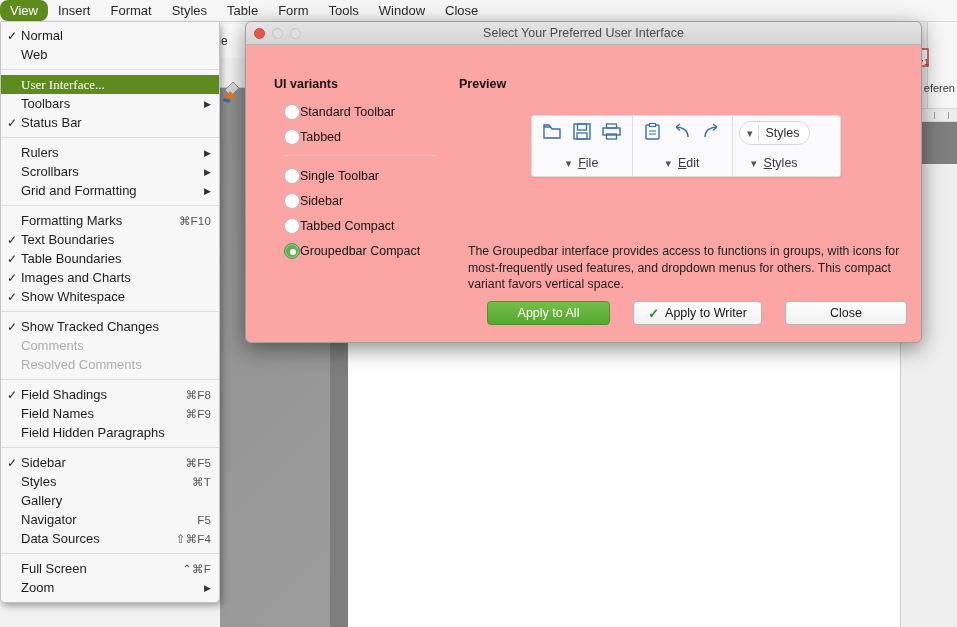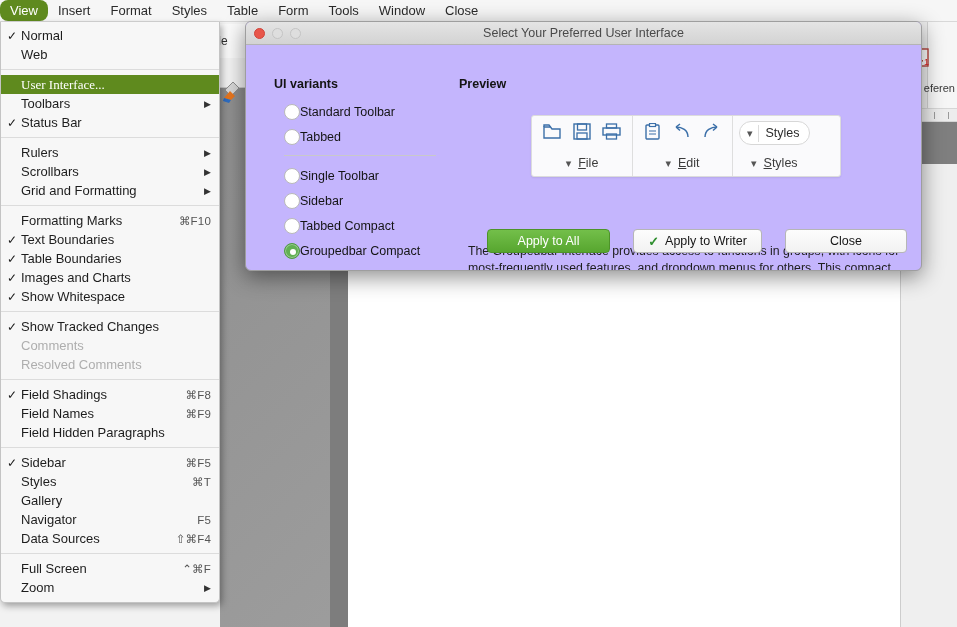--- a/index.html
+++ b/index.html
@@ -59,22 +59,22 @@
                padding:0 8px 0 6px; white-space:nowrap; }
   .menu .row.sel { background:#5f8a1e; color:#fff;font-family:Liberation Serif, serif; }
   .menu .row.disabled { color:#aeaeae; }
   .menu .chk { width:14px; flex:0 0 14px; font-size:12px; }
   .menu .lbl { flex:1 1 auto; }
   .menu .acc { color:#555; font-size:11.5px; margin-left:8px; letter-spacing:.2px; }
   .menu .arrow { margin-left:8px; font-size:9px; color:#333; }
   .menu .sep { height:1px; background:#dcdcdc; margin:5px 0 5px 0; }
 
   
-  .dialog { position:absolute; left:245px; top:21px; width:677px; height:250px;
-            background:#c4b5fd; border:1px solid #9e9e9e; border-radius:6px;
+  .dialog { position:absolute; left:245px; top:21px; width:677px; height:322px;
+            background:#fca5a5; border:1px solid #9e9e9e; border-radius:6px;
             box-shadow:0 6px 22px rgba(0,0,0,.45); overflow:hidden; }
   .titlebar { height:23px; background:linear-gradient(#e4e4e4,#d3d3d3);
               border-bottom:1px solid #b4b4b4; position:relative; }
   .title-text { position:absolute; left:0; right:0; top:0; line-height:23px;
                 text-align:center; font-size:12.5px; color:#4a4a4a; }
   .tl-btns { position:absolute; left:8px; top:6px; display:flex; gap:7px; }
   .tl-btns span { width:11px; height:11px; border-radius:50%; display:block; }
   .tl-close { background:#e8564a; border:1px solid #d0453b; }
   .tl-min, .tl-max { background:#dedede; border:1px solid #c4c4c4; }
 

